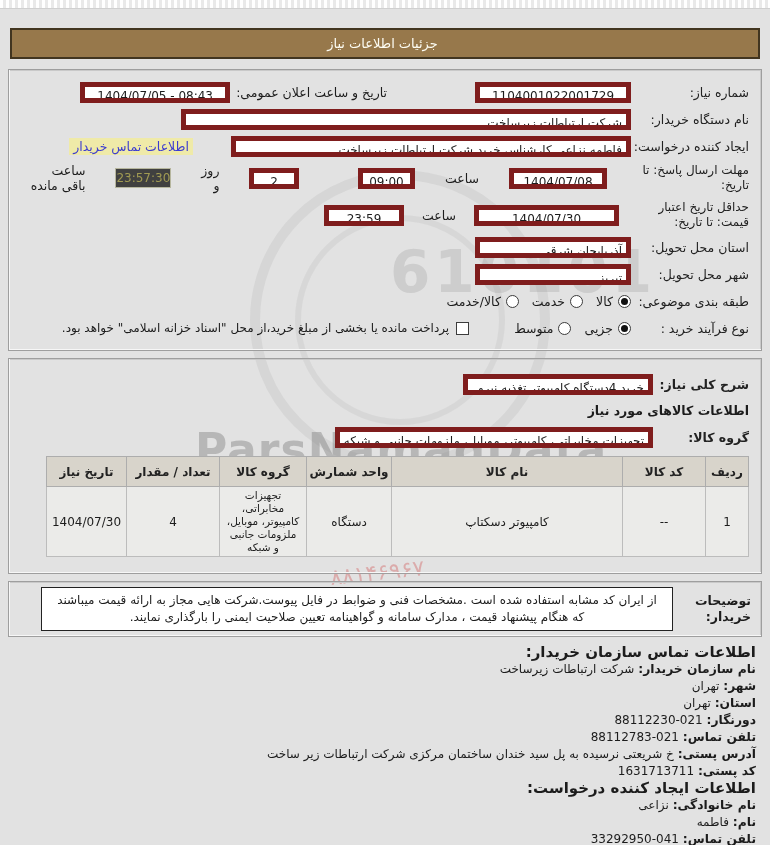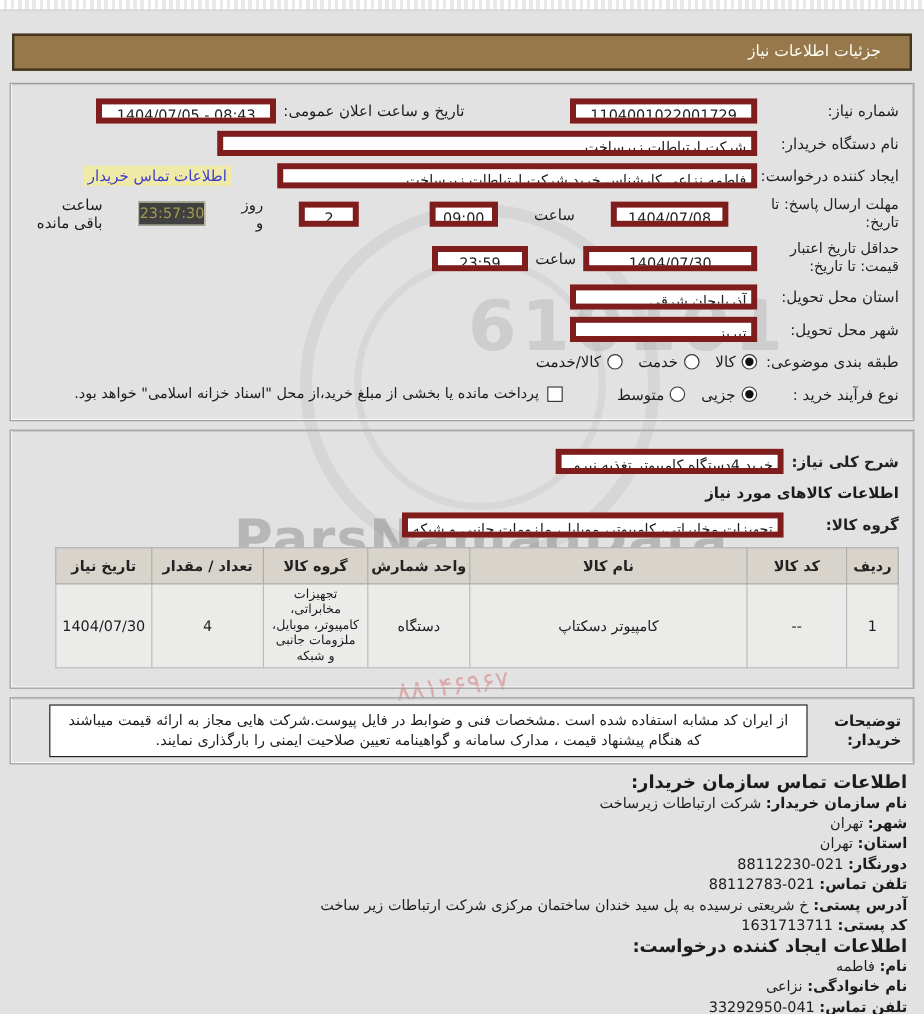--- a/index.html
+++ b/index.html
@@ -34,21 +34,22 @@
 
   
   .title-bar {
     margin:19px 10px 10px 10px;
     height:31px;
     background:#97784b;
     border:2px solid #423520;
     color:#fdfdf4;
     font-size:13px;
     line-height:27px;
-    padding-right:24px;
+    padding-right:5px;
+    text-align:center;
   }
 
   
   .panel {
     margin:0 8px 7px 8px;
     border:1px solid #9e9e9e;
     box-shadow:inset 1px -1px 0 #f7f7f7, inset -1px 1px 0 #c9c9c9;
     padding:6px 0;
   }
 
@@ -162,21 +163,21 @@
         <span class="lbl lbl-2l">مهلت ارسال پاسخ: تا تاریخ:</span>
         <span class="vbox w145 center ltr">1404/07/08</span>
         <span class="mini-lbl">ساعت</span>
         <span class="vbox w80 center ltr">09:00</span>
         <span class="vbox w68 center ltr gap35">2</span>
         <span class="mini-lbl">روز و</span>
         <span class="countdown">23:57:30</span>
         <span class="mini-lbl">ساعت باقی مانده</span>
       </div>
 
-      <div class="row" style="min-height:32px;">
+      <div class="row" style="min-height:32px;gap:12px;">
         <span class="lbl lbl-2l">حداقل تاریخ اعتبار قیمت: تا تاریخ:</span>
         <span class="vbox w145 center ltr">1404/07/30</span>
         <span class="mini-lbl">ساعت</span>
         <span class="vbox w80 center ltr">23:59</span>
       </div>
 
       <div class="row">
         <span class="lbl">استان محل تحویل:</span>
         <span class="vbox w156">آذربایجان شرقی</span>
       </div>
@@ -277,19 +278,19 @@
       <div class="chead">اطلاعات تماس سازمان خریدار:</div>
       <div class="cline"><b>نام سازمان خریدار:</b> <span>شرکت ارتباطات زیرساخت</span></div>
       <div class="cline"><b>شهر:</b> <span>تهران</span></div>
       <div class="cline"><b>استان:</b> <span>تهران</span></div>
       <div class="cline"><b>دورنگار:</b> <span class="ltr">88112230-021</span></div>
       <div class="cline"><b>تلفن تماس:</b> <span class="ltr">88112783-021</span></div>
       <div class="cline"><b>آدرس پستی:</b> <span>خ شریعتی نرسیده به پل سید خندان ساختمان مرکزی شرکت ارتباطات زیر ساخت</span></div>
       <div class="cline"><b>کد پستی:</b> <span class="ltr">1631713711</span></div>
 
       <div class="chead">اطلاعات ایجاد کننده درخواست:</div>
+      <div class="cline"><b>نام خانوادگی:</b> <span>نزاعی</span></div>
       <div class="cline"><b>نام:</b> <span>فاطمه</span></div>
-      <div class="cline"><b>نام خانوادگی:</b> <span>نزاعی</span></div>
       <div class="cline"><b>تلفن تماس:</b> <span class="ltr">33292950-041</span></div>
     </div>
 
   </div>
 </div>
 
 </body></html>

